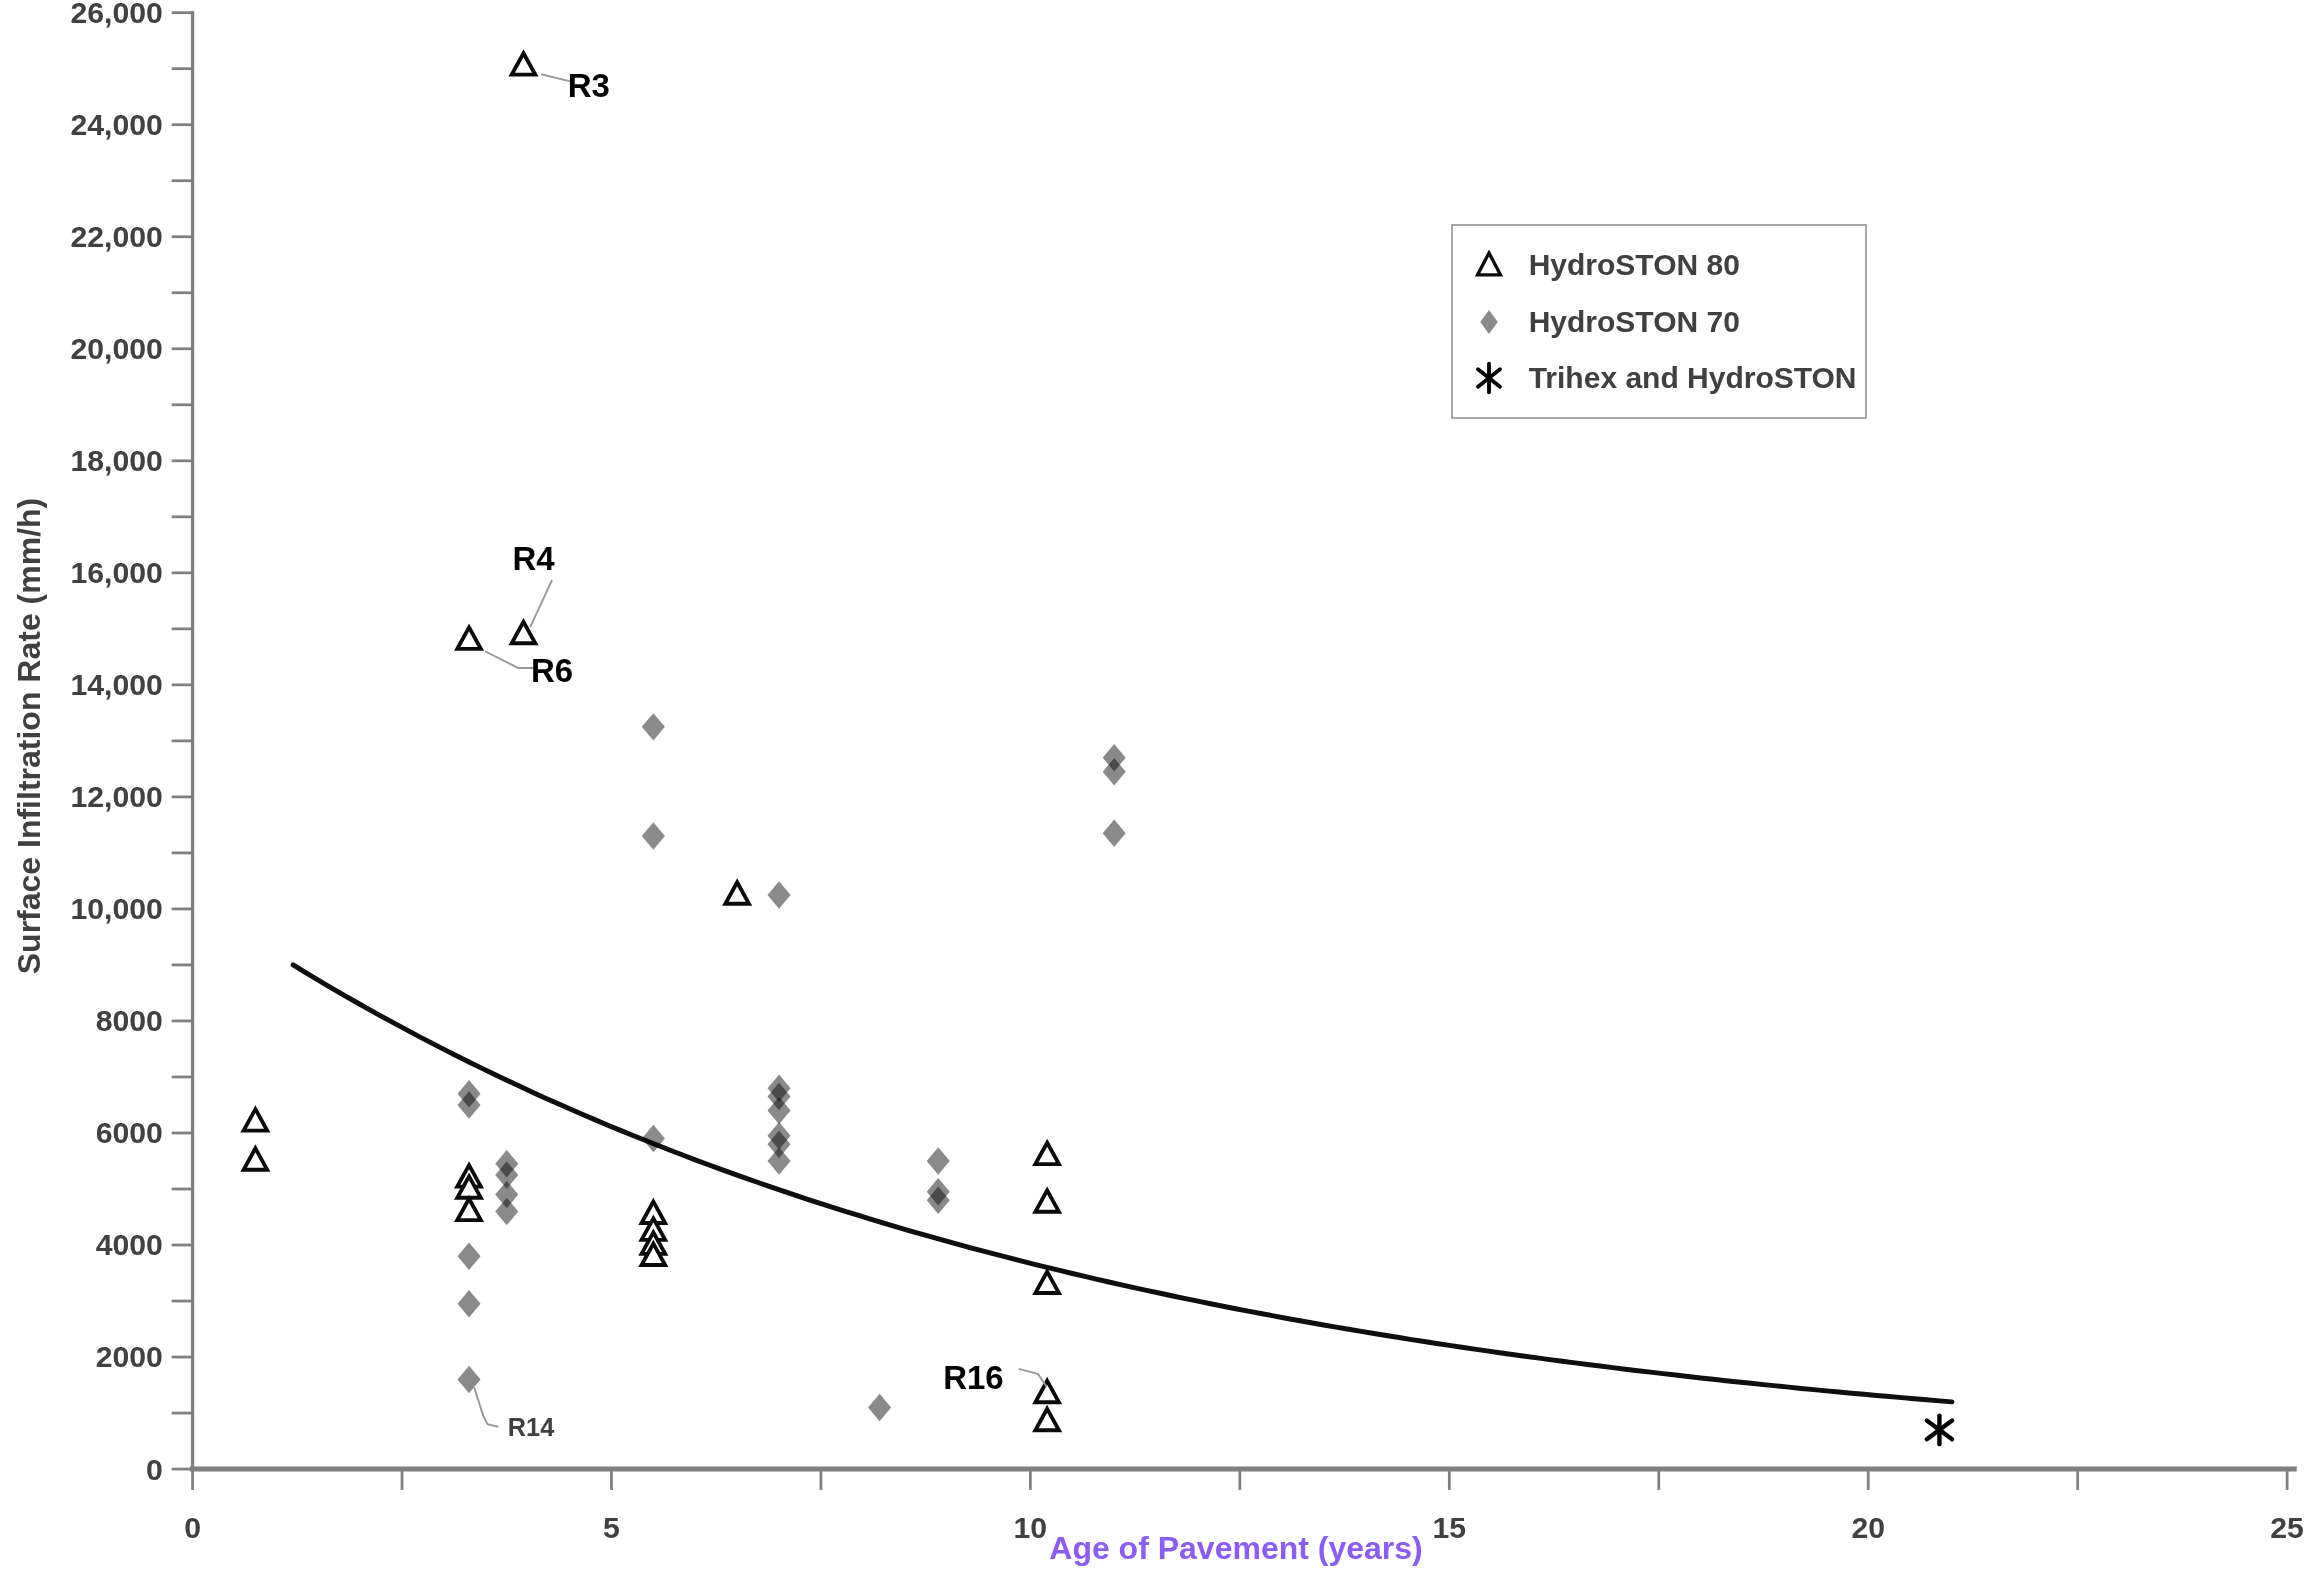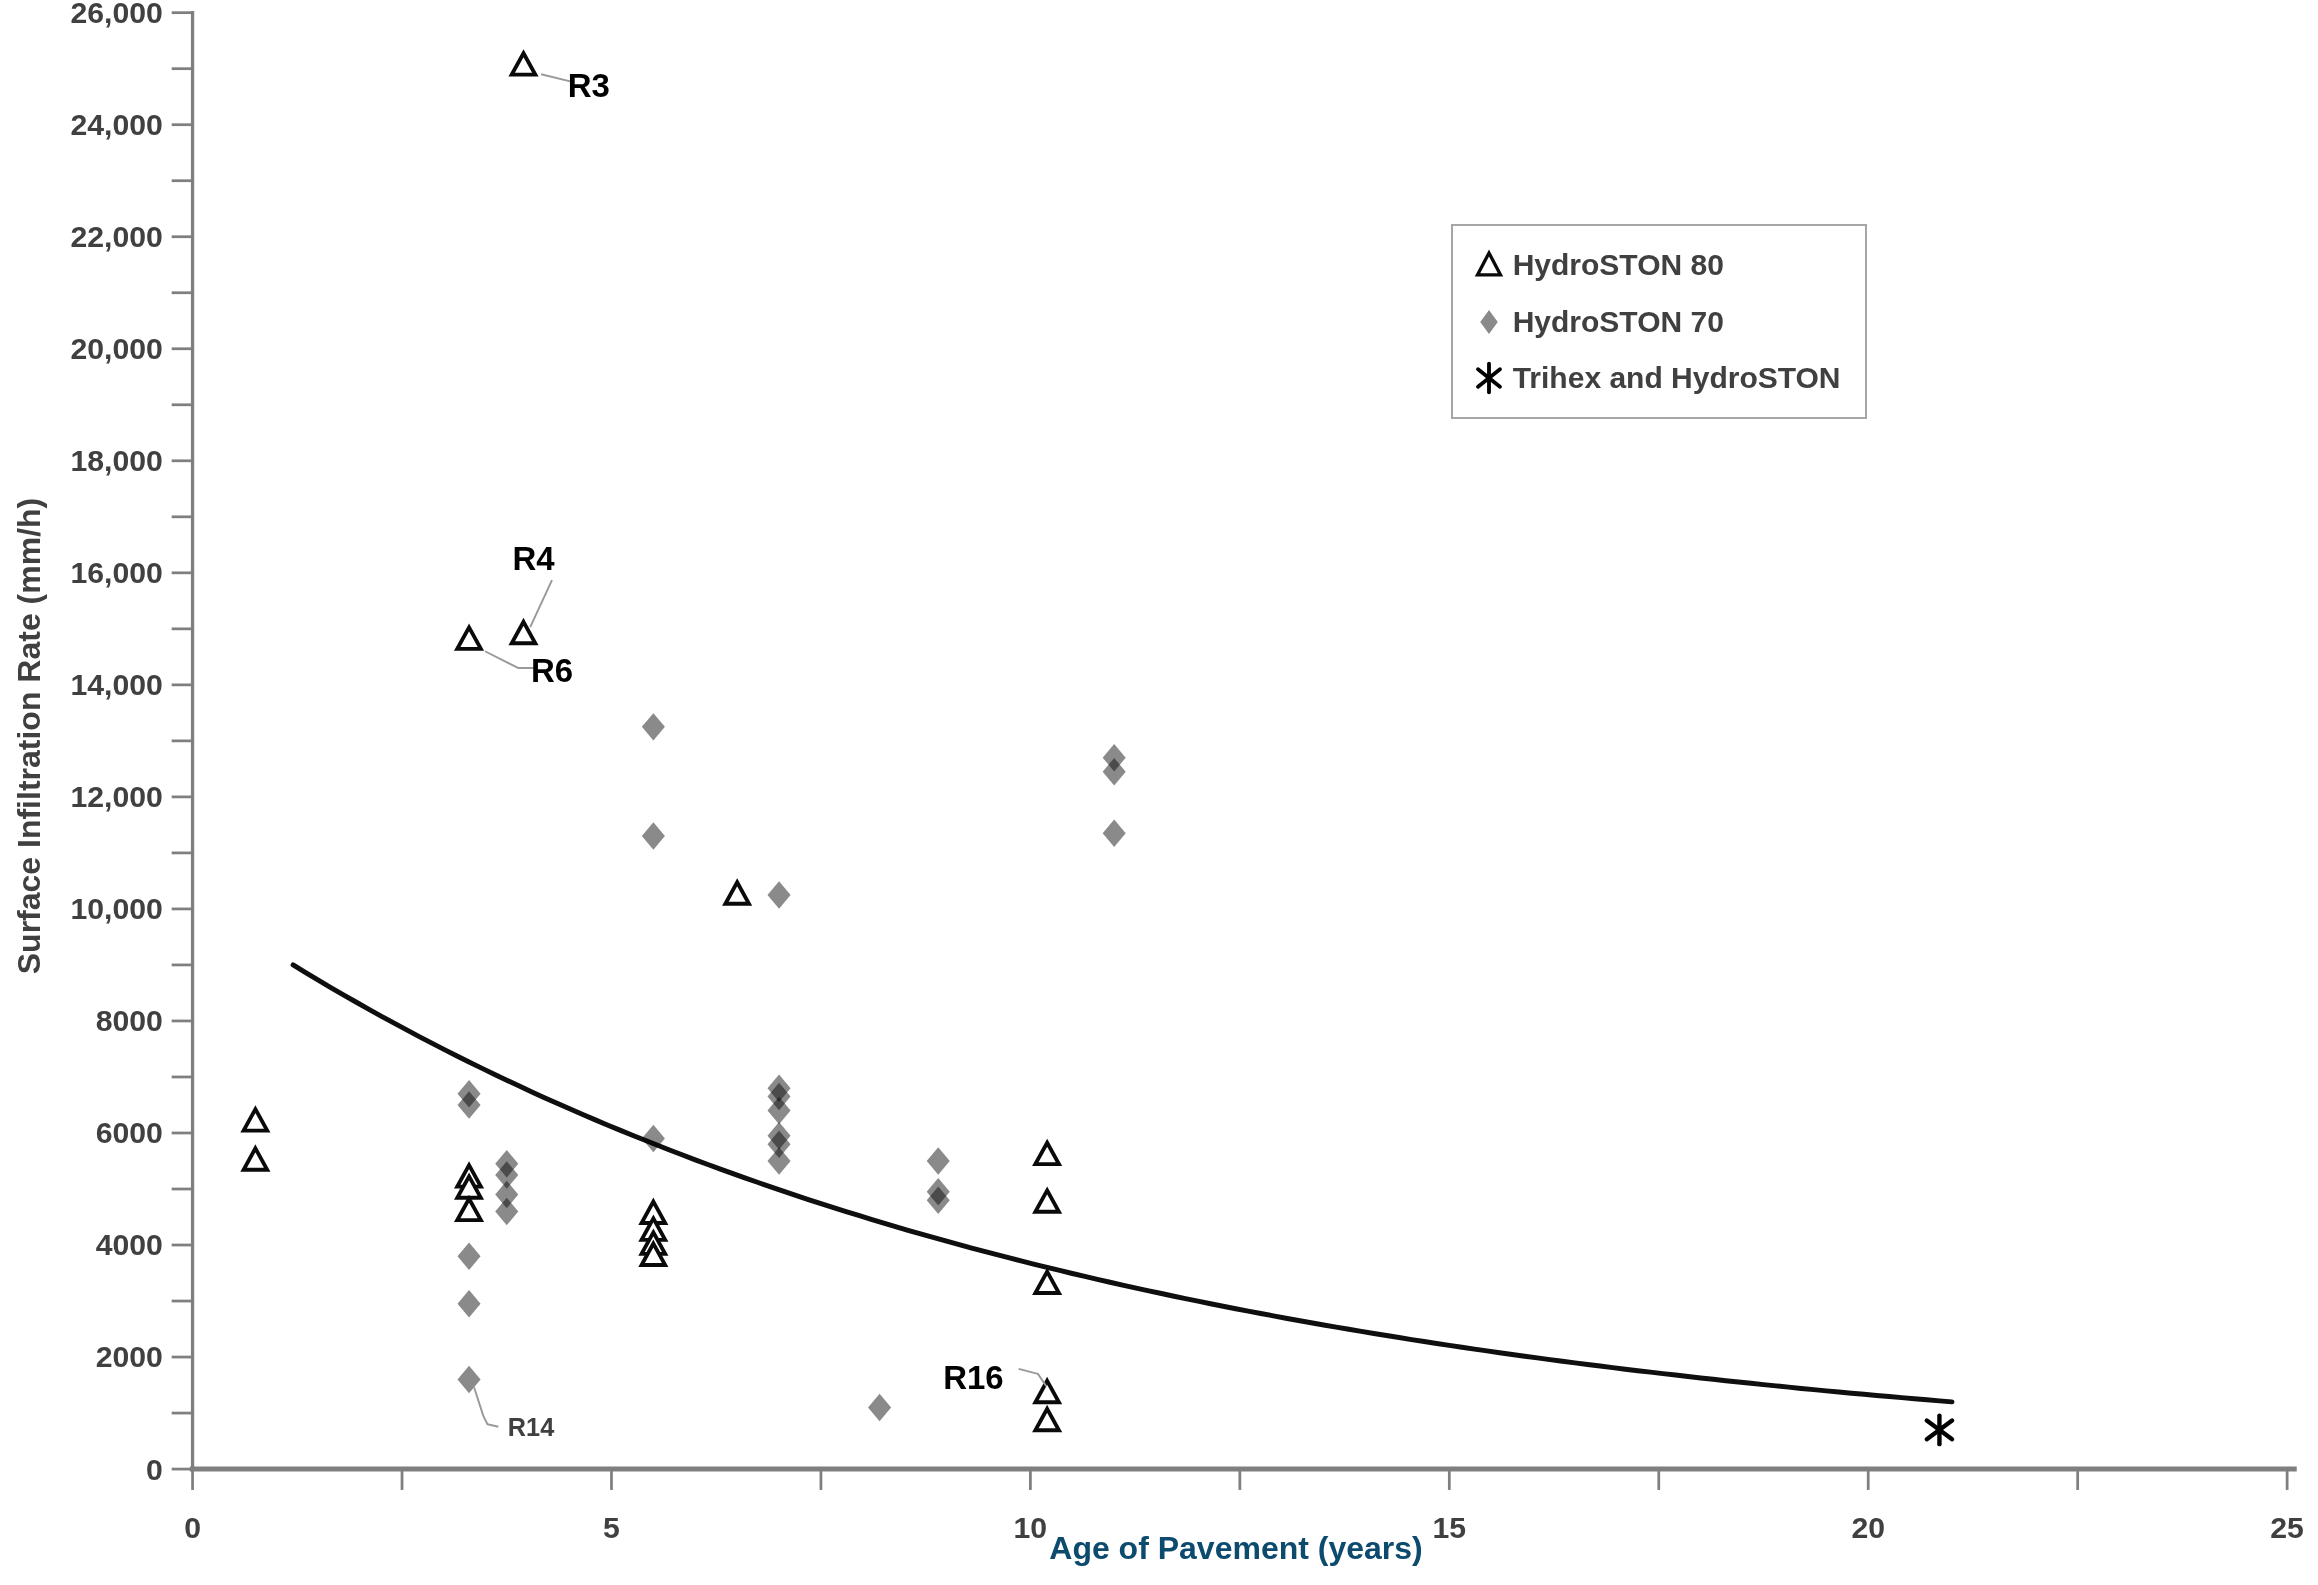--- a/index.html
+++ b/index.html
@@ -3,25 +3,25 @@
 <meta charset="utf-8">
 <style>
   html,body{margin:0;padding:0}
   body{width:2319px;height:1585px;background:#ffffff;position:relative;overflow:hidden;
        font-family:"Liberation Sans",sans-serif}
   .chart-root{position:absolute;left:0;top:0;width:2319px;height:1585px}
   svg.plot{position:absolute;left:0;top:0;display:block}
   .y-title{position:absolute;left:28.6px;top:736px;transform:translate(-50%,-50%) rotate(-90deg);
            font-size:32px;font-weight:bold;color:#404040;white-space:nowrap}
   .x-title{position:absolute;left:1236px;top:1548px;transform:translate(-50%,-50%);
-           font-size:32px;font-weight:bold;color:#0c4a6e;white-space:nowrap}
+           font-size:32px;font-weight:bold;color:#8b5cf6;white-space:nowrap}
   .legend{position:absolute;left:1451px;top:224px;width:416px;height:195px;box-sizing:border-box;
           border:2.2px solid #a6a6a6;background:#ffffff;display:flex;flex-direction:column;
           justify-content:space-evenly;padding-left:18.7px}
-  .legend-item{display:flex;align-items:center;gap:7px}
+  .legend-item{display:flex;align-items:center;gap:23px}
   .legend-item .lbl{font-size:30px;font-weight:bold;color:#404040;white-space:nowrap}
   .legend-item svg{display:block}
 </style>
 </head>
 <body>
 
 <div class="chart-root">
   <svg class="plot" width="2319" height="1585" viewBox="0 0 4220 2885" xmlns="http://www.w3.org/2000/svg">
       <line x1="350" y1="20" x2="350" y2="2674" stroke="#7f7f7f" stroke-width="6"></line>
       <line x1="345" y1="2674" x2="4180" y2="2674" stroke="#7f7f7f" stroke-width="9"></line>

